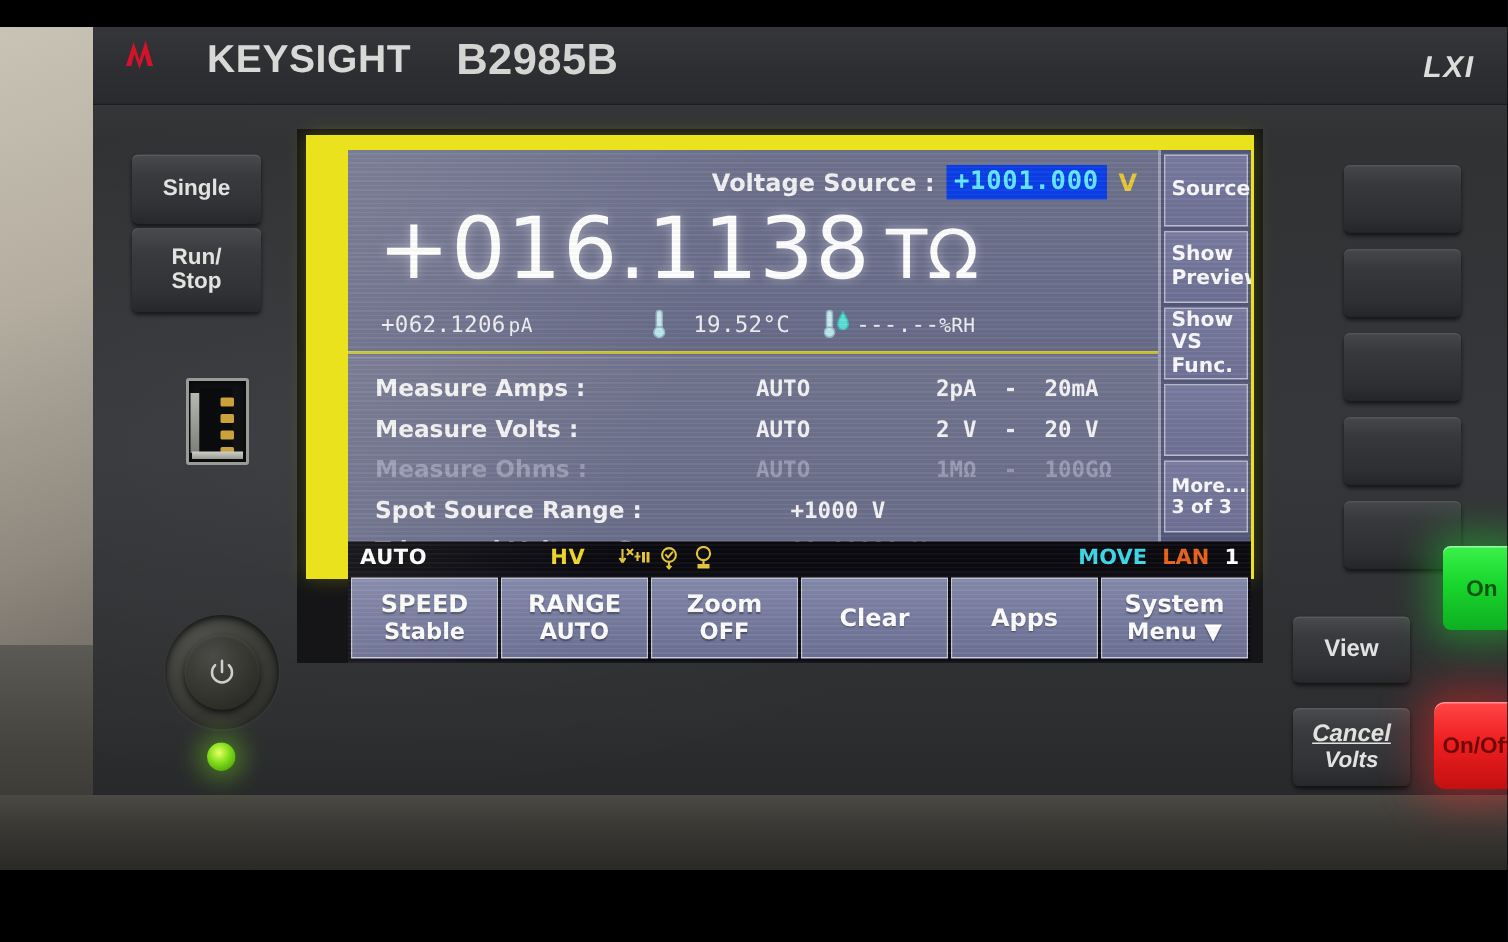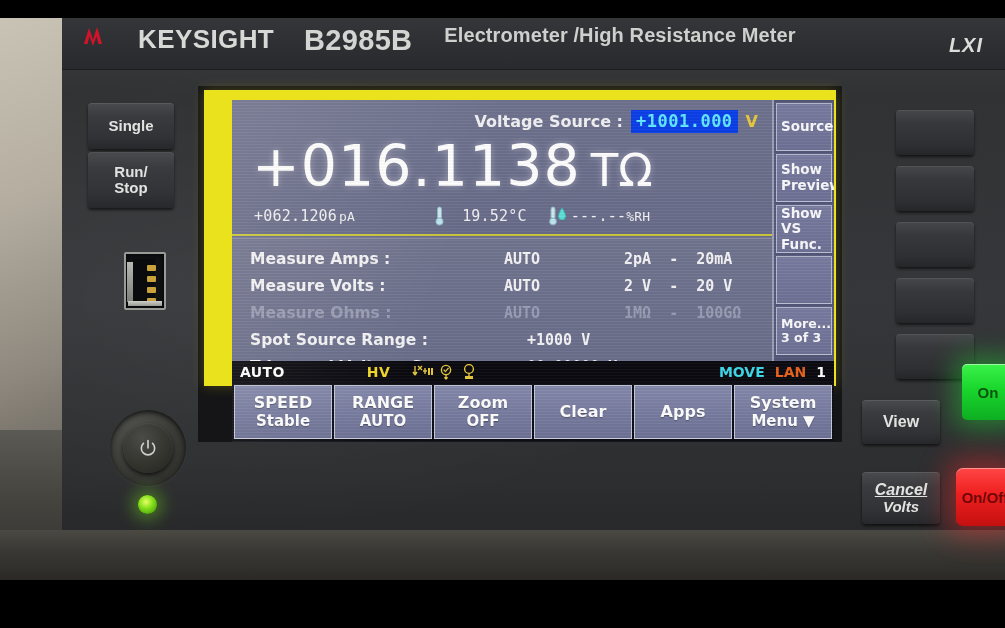--- a/index.html
+++ b/index.html
@@ -313,21 +313,21 @@
     border-radius: 4px;
     box-shadow: 0 2px 3px rgba(0,0,0,.62), inset 0 1px 0 rgba(255,255,255,.08);
     z-index: 8;
   }
   #rk1 { top: 110px; }
   #rk2 { top: 166px; }
   #rk3 { top: 222px; }
   #rk4 { top: 278px; }
   #rk5 { top: 334px; }
 
-  #btn-view { left: 862px; top: 400px; width: 78px; height: 44px; font-size:16px; }
+  #btn-view { left: 862px; top: 411px; width: 78px; height: 44px; font-size:16px; }
   #btn-cancel { left: 862px; top: 472px; width: 78px; height: 52px; font-size:16px; }
   #btn-cancel .l1 { text-decoration: underline; font-style: italic; text-align: center; }
   #btn-cancel .l2 { font-style: italic; font-size: 15px; }
   #btn-view .l1 { }
 
   .big-green {
     position: absolute; left: 962px; top: 364px; width: 52px; height: 56px;
     background: linear-gradient(180deg,#3bf24a 0%,#19d62c 45%,#0eae22 100%);
     border-radius: 5px;
     box-shadow: 0 0 26px 8px rgba(30,225,50,.42), inset 0 1px 0 rgba(255,255,255,.5);
@@ -374,21 +374,20 @@
   <div class="chassis"></div>
   <div class="desk-bottom"></div>
 
   <div class="brand-strip">
     <div class="brand-row">
       <svg class="ks-logo" viewBox="0 0 40 26">
         <path d="M2 20 L7 4 L11 16 L15 3 L20 20 L16.5 20 L14.5 12 L11 22 L7.5 12 L5.5 20 Z" fill="#d6122a"></path>
       </svg>
       <div class="ks-name">KEYSIGHT</div>
       <div class="ks-model">B2985B</div>
-      <div class="ks-desc">Electrometer /High Resistance Meter</div>
     </div>
     <div class="lxi">LXI</div>
   </div>
 
   <div class="hw-btn" id="btn-runstop">
     <span>Run/</span>
     <span>Stop</span>
   </div>
   <div class="hw-btn" id="btn-single">
     <span>Single</span>

